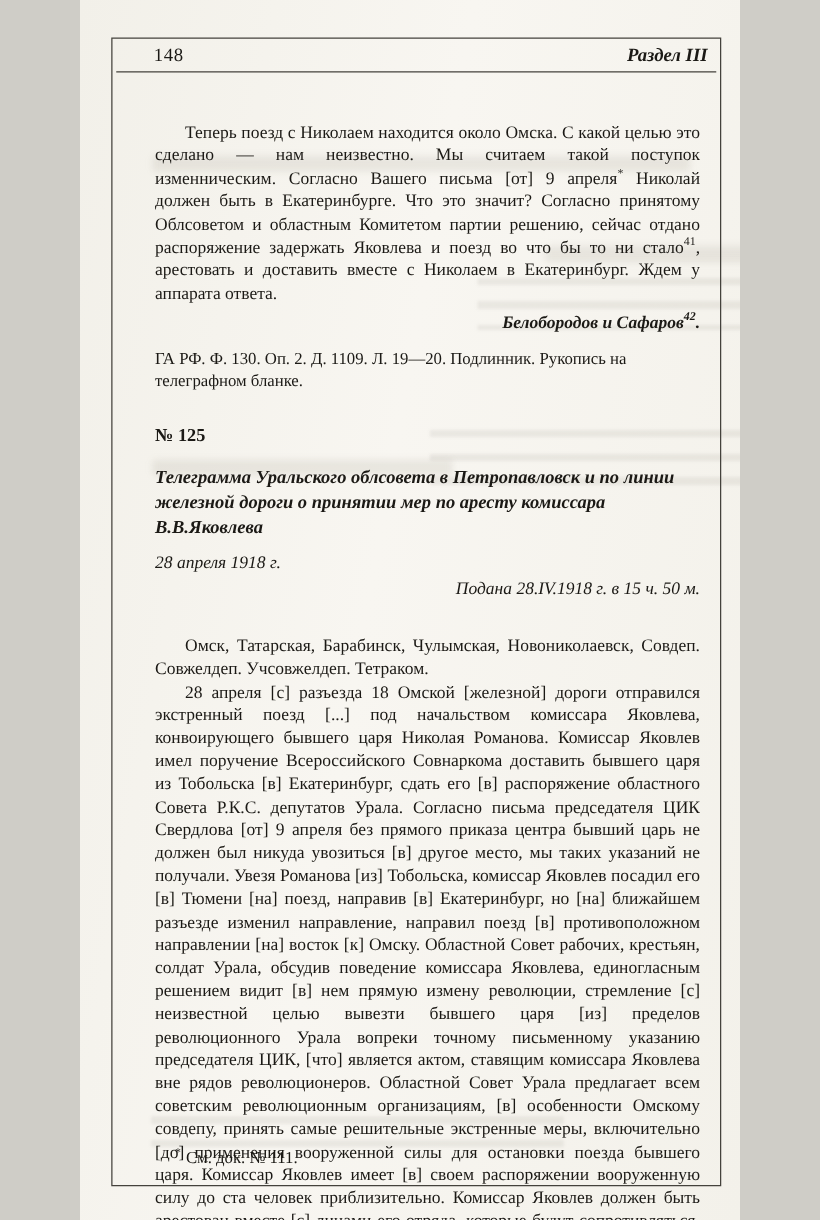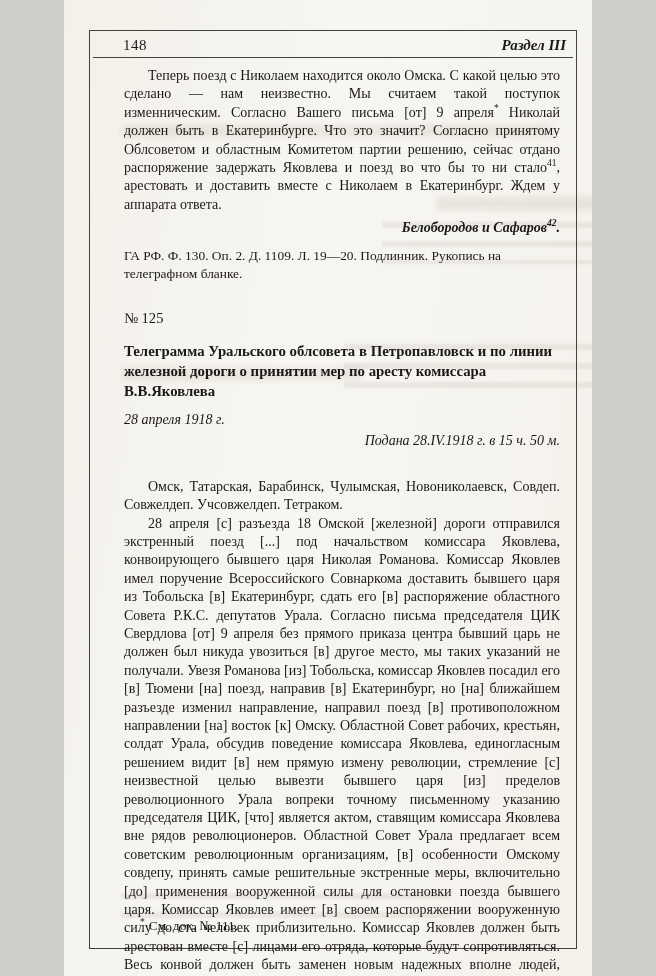--- a/index.html
+++ b/index.html
@@ -28,25 +28,25 @@
   .page-num { font-weight:normal; letter-spacing:0.5px; }
   .section  { font-weight:bold; font-style:italic;text-align:right; }
   .header-rule { border-bottom:1.6px solid #44423c; margin:0 3px; height:0; }
 
   .main {
     padding:0 16px 0 34px;
     font-size:14px; line-height:18.4px;
     text-align:justify; hyphens:auto;
   }
   .para { margin:0; text-indent:24px; }
-  .first-para { margin-top:9px; }
+  .first-para { margin-top:40px; }
   .signature { margin:5px 0 0; text-align:right; font-style:italic; font-weight:bold; text-indent:0; }
   .archive   { margin:9px 0 0; font-size:13.4px; text-align:left; text-indent:0; }
-  .doc-number{ margin:26px 0 0; font-size:14.6px; text-indent:0; text-align:left; }
-  .doc-title { margin:13px 0 0; font-size:14.8px; font-weight:bold; line-height:20px; text-align:left; max-width:520px; }
+  .doc-number{ margin:26px 0 0; font-size:14.6px; text-indent:0; text-align:left;font-weight:bold; }
+  .doc-title { margin:13px 0 0; font-size:14.8px; font-weight:bold; line-height:20px; text-align:left; max-width:520px;font-style:italic; }
   .date-line { margin:10px 0 0; font-style:italic; text-indent:0; text-align:left; }
   .date-line2{ margin:3px 0 0; font-style:italic; text-indent:0; text-align:right; }
   .addressees{ margin-top:27px; }
   .body-para { margin-top:0; }
 
   sup { font-size:9.5px; line-height:0; vertical-align:super; }
 
   .footnote {
     position:absolute; left:50px; bottom:14px; font-size:13.4px;
   }

